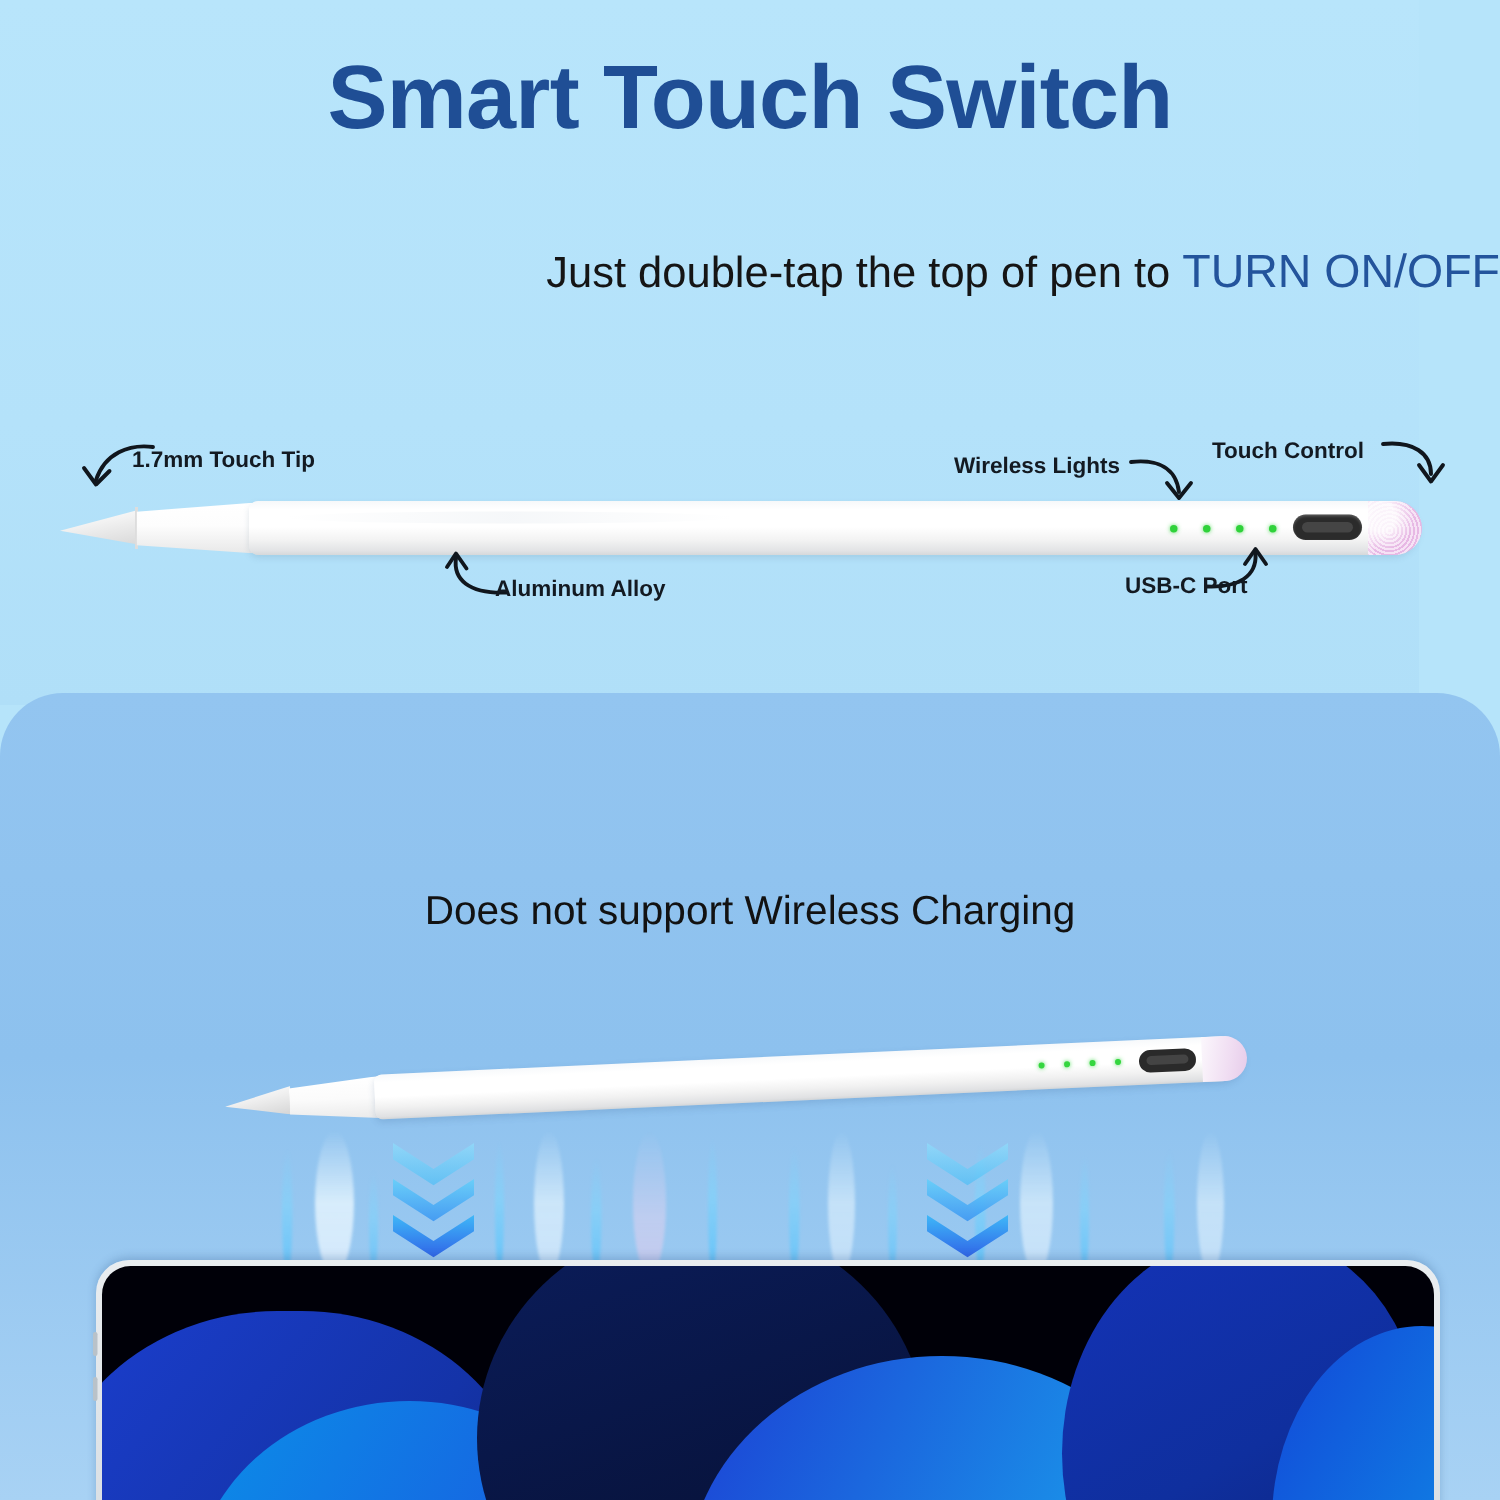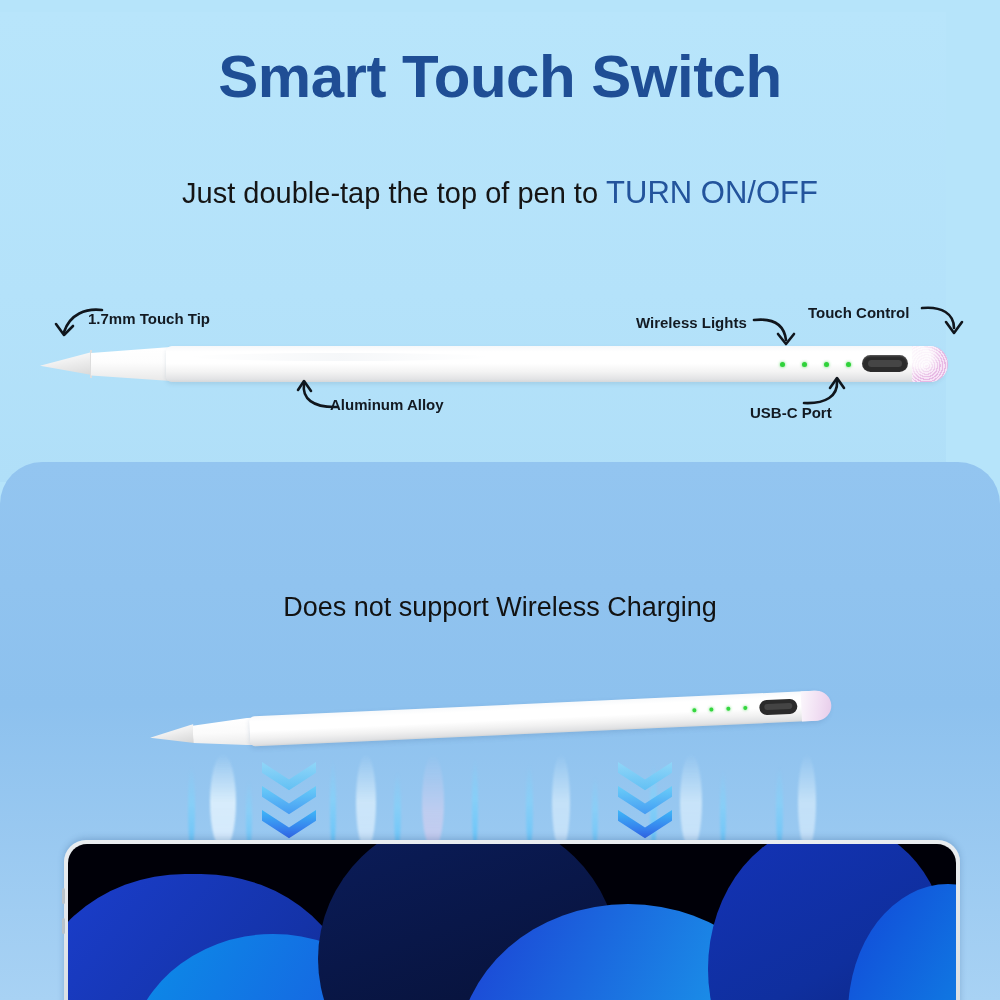--- a/index.html
+++ b/index.html
@@ -15,21 +15,20 @@
     font-family: "Liberation Sans", sans-serif;
     background: #b6e4fa;
   }
 
   
   .panel-top {
     position: absolute;
     left: 0; top: 0;
     width: 946px; height: 470px;
     background: linear-gradient(180deg, #b8e5fb 0%, #b4e2fa 60%, #b0dff8 100%);
-    margin-top: 12px;
   }
 
   .headline-1 {
     position: absolute;
     left: 0; top: 30px;
     width: 1000px;
     text-align: center;
     font-size: 60px;
     font-weight: bold;
     letter-spacing: -0.5px;
@@ -43,21 +42,21 @@
     width: 1000px;
     text-align: center;
     font-size: 29px;
     color: #151515;
     white-space: nowrap;
   }
   .sub-2 {
     position: absolute;
     left: 0; top: 163px;
     width: 1000px;
-    text-align: center;
+    text-align: right;
     font-size: 29px;
     color: #151515;
     white-space: nowrap;
   }
   .accent {
     color: #23549c;
     font-size: 31px;
   }
 
   
@@ -379,21 +378,21 @@
     <div class="callout" style="left:636px; top:302px">Wireless Lights</div>
     <svg class="lead" style="left:752px; top:300px; width:54px; height:42px" viewBox="0 0 54 42">
       <path d="M2 8 C20 6, 32 12, 34 28" stroke="#10161d" stroke-width="2.6" fill="none" stroke-linecap="round"></path>
       <path d="M26 22 L34 32 L42 22" stroke="#10161d" stroke-width="2.6" fill="none" stroke-linecap="round" stroke-linejoin="round"></path>
     </svg>
 
     <svg class="lead" style="left:800px; top:362px; width:58px; height:38px" viewBox="0 0 58 38">
       <path d="M30 14 L37 4 L44 14" stroke="#10161d" stroke-width="2.6" fill="none" stroke-linecap="round" stroke-linejoin="round"></path>
       <path d="M37 7 C38 22, 26 30, 4 29" stroke="#10161d" stroke-width="2.6" fill="none" stroke-linecap="round"></path>
     </svg>
-    <div class="callout" style="left:750px; top:392px">USB-C Port</div>
+    <div class="callout" style="left:750px; top:382px">USB-C Port</div>
 
     <div class="callout" style="left:808px; top:292px">Touch Control</div>
     <svg class="lead" style="left:920px; top:290px; width:56px; height:44px" viewBox="0 0 56 44">
       <path d="M2 6 C22 4, 34 12, 34 26" stroke="#10161d" stroke-width="2.6" fill="none" stroke-linecap="round"></path>
       <path d="M26 20 L34 31 L42 20" stroke="#10161d" stroke-width="2.6" fill="none" stroke-linecap="round" stroke-linejoin="round"></path>
     </svg>
   </div>
 
   <div class="panel-bottom">
     <div class="sub-3">Does not support Wireless Charging</div>

